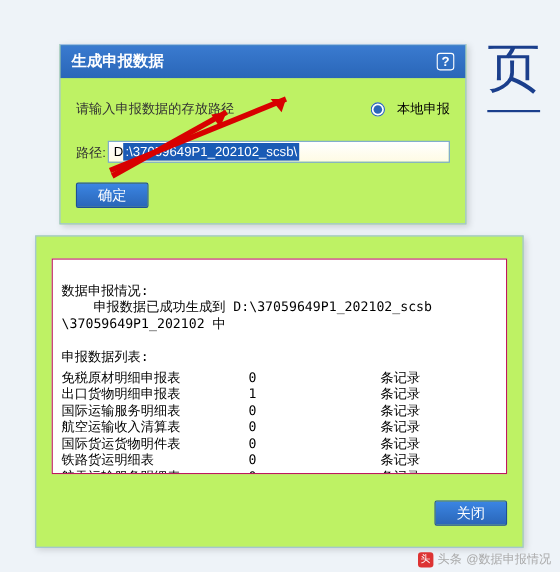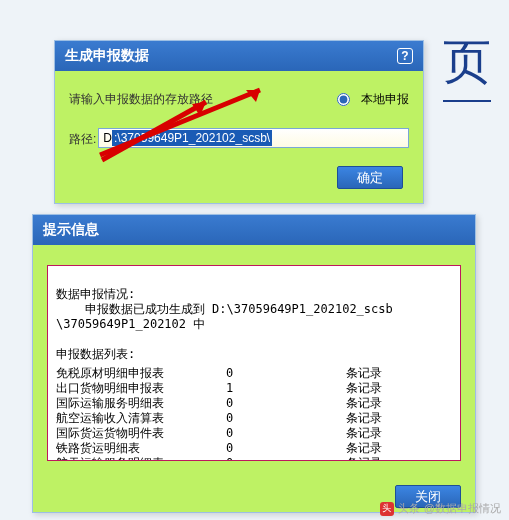--- a/index.html
+++ b/index.html
@@ -73,21 +73,21 @@
     background:linear-gradient(#fff,#fefbe4);
   }
   .path-input .sel {
     background:#1a5bb5;
     color:#fff;
     padding:1px 2px;
   }
 
   .btn-row {
     display:flex;
-    justify-content:flex-end;
+    justify-content:space-between;
     margin-top:18px;
     padding-right:6px;
   }
   .btn {
     background:linear-gradient(#3b85e3,#2a66b8);
     color:#fff;
     border:1px solid #1d4f97;
     border-radius:2px;
     font-size:13px;
     width:66px;
@@ -112,21 +112,21 @@
     height:196px;
   }
   .tbl { margin-top:4px; }
   .tbl-row { display:flex; }
   .tbl-name { width:170px; }
   .tbl-val  { width:120px; text-align:left; }
   .tbl-rec  { flex:1; }
   .btn-row2 {
     display:flex;
     justify-content:flex-end;
-    padding:10px 14px 4px;
+    padding:10px 14px 19px;
   }
 
   
   .arrow {
     position:absolute;
     pointer-events:none;
   }
   .arrow svg line, .arrow svg polyline { stroke:#d80000; stroke-width:5; fill:none; }
   .arrow svg polygon { fill:#d80000; }
 
@@ -173,23 +173,20 @@
         <span>D</span><span class="sel">:\37059649P1_202102_scsb\</span>
       </div>
     </div>
     <div class="btn-row">
       <div class="btn">确定</div>
     </div>
   </div>
 </div>
 
 <div class="dialog dlg2">
-  <div class="dialog-header">
-    <span>提示信息</span>
-  </div>
   <div class="dialog-body">
     <div class="info-box">
 <span>数据申报情况:</span>
 <span>    申报数据已成功生成到 D:\37059649P1_202102_scsb</span>
 <span>\37059649P1_202102 中</span>
 
 <span>申报数据列表:</span>
 <div class="tbl"><div class="tbl-row"><span class="tbl-name">免税原材明细申报表</span><span class="tbl-val">0</span><span class="tbl-rec">条记录</span></div><div class="tbl-row"><span class="tbl-name">出口货物明细申报表</span><span class="tbl-val">1</span><span class="tbl-rec">条记录</span></div><div class="tbl-row"><span class="tbl-name">国际运输服务明细表</span><span class="tbl-val">0</span><span class="tbl-rec">条记录</span></div><div class="tbl-row"><span class="tbl-name">航空运输收入清算表</span><span class="tbl-val">0</span><span class="tbl-rec">条记录</span></div><div class="tbl-row"><span class="tbl-name">国际货运货物明件表</span><span class="tbl-val">0</span><span class="tbl-rec">条记录</span></div><div class="tbl-row"><span class="tbl-name">铁路货运明细表</span><span class="tbl-val">0</span><span class="tbl-rec">条记录</span></div><div class="tbl-row"><span class="tbl-name">航天运输服务明细表</span><span class="tbl-val">0</span><span class="tbl-rec">条记录</span></div></div></div>
   </div>
   <div class="btn-row2">

